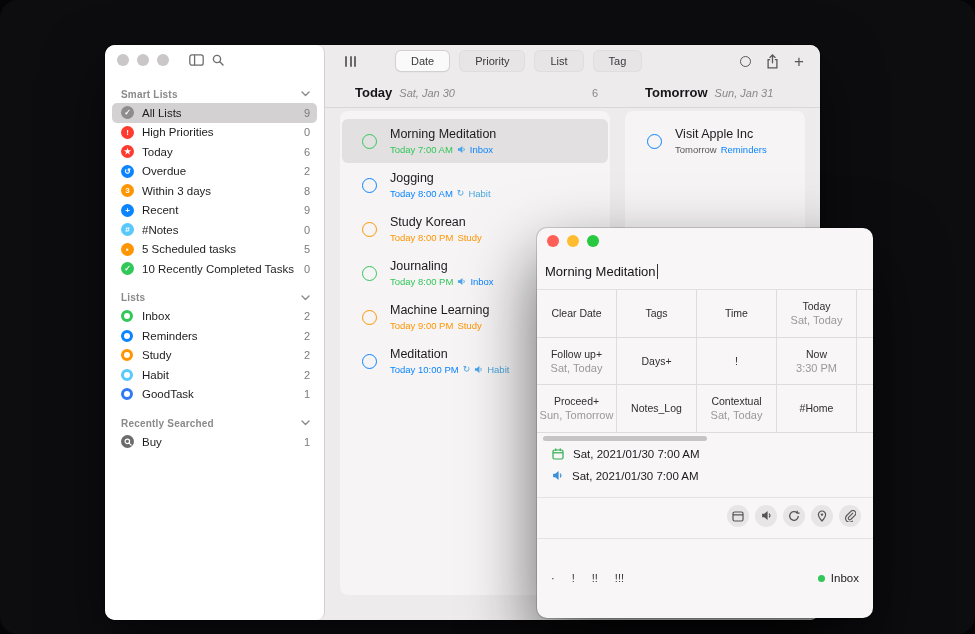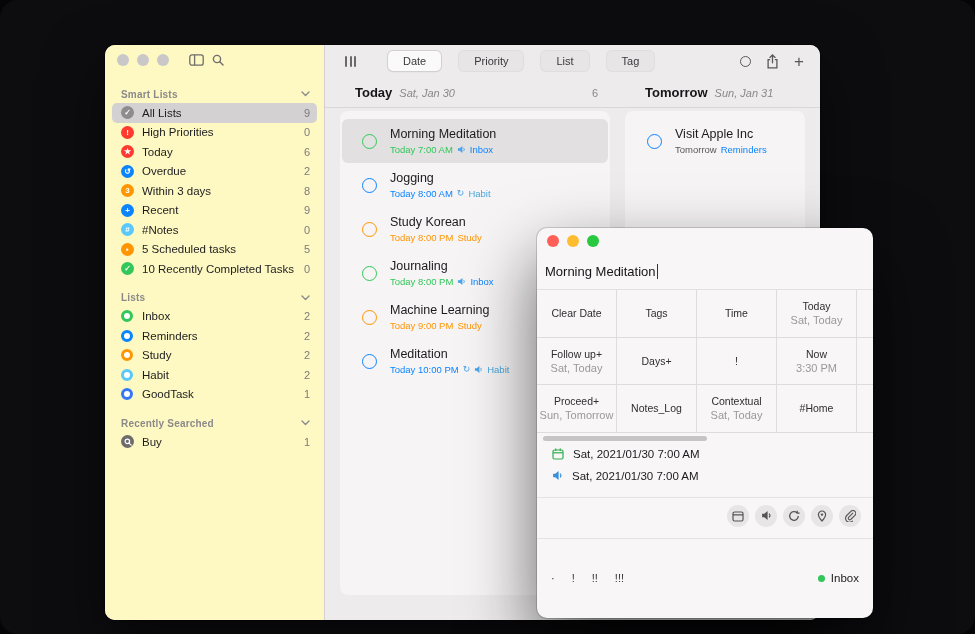--- a/index.html
+++ b/index.html
@@ -6,21 +6,21 @@
   html,body { width:975px; height:634px; }
   body { background:#050507; font-family:"Liberation Sans", sans-serif; position:relative; overflow:hidden; }
   .frame { position:absolute; inset:0; background:#0d0d10; border-radius:18px; }
 
   
   .window { position:absolute; left:105px; top:45px; width:715px; height:575px;
             background:#eceaeb; border-radius:10px; display:flex; overflow:hidden;
             box-shadow:0 25px 60px rgba(0,0,0,.55), 0 0 0 1px rgba(0,0,0,.25); z-index:1; }
 
   
-  .sidebar { width:220px; flex:none; background:#fef9c3; border-right:1px solid #d2d0d1; }
+  .sidebar { width:220px; flex:none; background:#ffffff; border-right:1px solid #d2d0d1;border-radius:8px; }
   .sb-titlebar { height:30px; display:flex; align-items:center; padding:0 12px; gap:8px; }
   .tl { width:12px; height:12px; border-radius:50%; }
   .tl.gray { background:#c9c7c8; }
   .tl.red { background:#ff5f57; } .tl.yellow { background:#febc2e; } .tl.green { background:#28c840; }
   .sb-tool { color:#6f6d6e; display:flex; align-items:center; }
   .sb-tool.first { margin-left:12px; }
   .sb-section-header { height:18px; margin-top:10px; display:flex; align-items:center; justify-content:space-between;
                        padding:0 14px 0 16px; font-size:10px; font-weight:bold; color:#8b898a; letter-spacing:.2px; }
   .sb-chevron { color:#8b898a; display:flex; }
   .sb-item { height:19.5px; display:flex; align-items:center; margin:0 7px; padding:0 7px 0 9px; border-radius:5px; }
@@ -31,21 +31,21 @@
   .si-search { width:13px; height:13px; border-radius:50%; background:#6d6b6c; color:#fff; display:flex; align-items:center;
                justify-content:center; margin-right:8px; flex:none; }
   .si-label { flex:1; font-size:11.5px; color:#1d1d1f; white-space:nowrap; overflow:hidden; }
   .si-count { font-size:11px; color:#7c7a7b; }
 
   
   .main { flex:1; display:flex; flex-direction:column; background:#edebec; min-width:0; }
   .toolbar { height:32px; display:flex; align-items:center; padding:0 12px 0 20px; }
   .columns-icon { display:flex; gap:2.5px; }
   .columns-icon i { width:2px; height:11px; background:#6b696a; border-radius:1px; }
-  .tabs { display:flex; gap:18px; margin-left:8px;padding-left:24px; }
+  .tabs { display:flex; gap:11px; margin-left:16px;padding-left:24px; }
   .tab { height:20px; padding:0 15px; font-size:11px; color:#39393b; display:flex; align-items:center;
          border-radius:5px; background:#e7e5e6; box-shadow:0 0 0 1px #dfddde; }
   .tab.active { background:#fbfafa; box-shadow:0 0 0 1px #d2d0d1, 0 1px 2px rgba(0,0,0,.08); }
   .toolbar-right { margin-left:auto; display:flex; align-items:center; gap:15px; color:#59575 8; color:#595758; margin-right:4px; }
   .ring-icon { width:11px; height:11px; border-radius:50%; border:1.5px solid #595758; }
   .plus-icon { font-size:17px; font-weight:300; color:#595758; line-height:1; }
 
   .col-headers { height:31px; border-bottom:1px solid #d8d6d7; display:flex; align-items:center; padding:0 15px; }
   .col-h { display:flex; align-items:baseline; gap:7px; }
   .col-h .ct { font-size:13px; font-weight:bold; color:#161618; }

